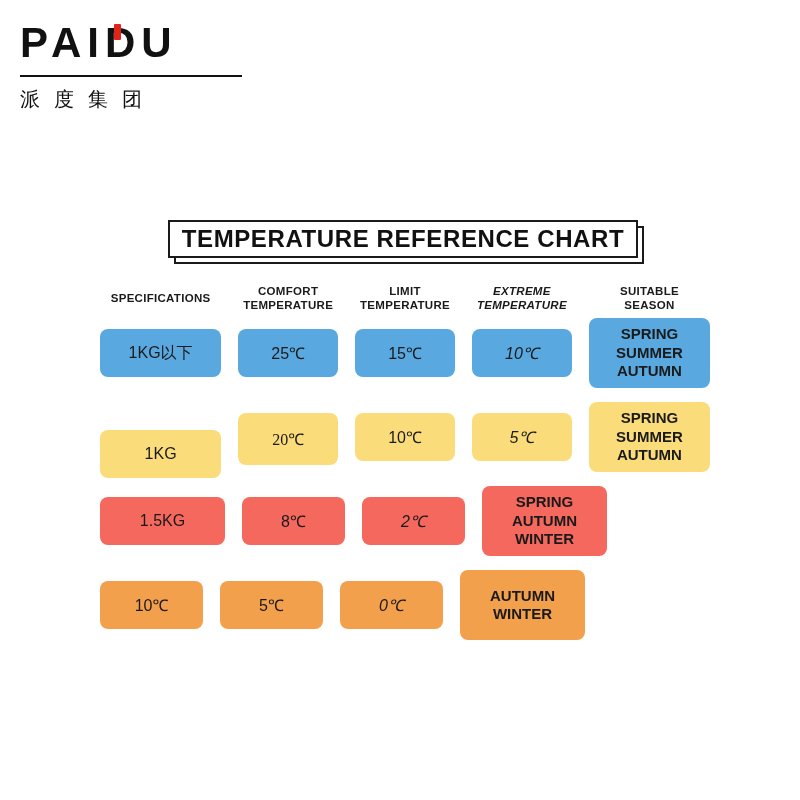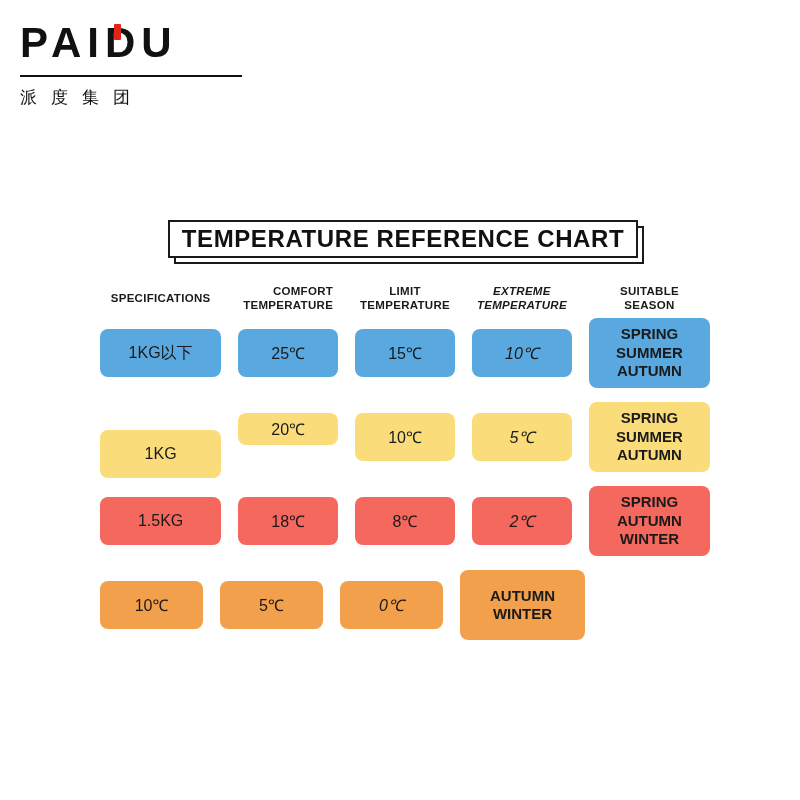--- a/index.html
+++ b/index.html
@@ -42,21 +42,21 @@
     border-radius: 1px;
   }
   #logo-rule {
     margin-top: 11px;
     width: 222px;
     height: 2px;
     background: #111111;
   }
   #logo-sub {
     margin-top: 9px;
-    font-size: 17px;
+    font-size: 20px;
     letter-spacing: 14px;
     color: #111111;
     font-family: "DejaVu Sans", sans-serif;
   }
 
   
   #title-wrap {
     position: absolute;
     left: 168px;
     top: 220px;
@@ -165,51 +165,50 @@
 <div id="title-wrap">
   <div id="title-shadow"></div>
   <div id="title-box">
     <div id="title-text">TEMPERATURE REFERENCE CHART</div>
   </div>
 </div>
 
 <div id="table">
   <div class="row" id="header-row">
       <div class="cell head-cell c0" style="height: 40px; white-space: pre-line;">SPECIFICATIONS</div>
-      <div class="cell head-cell c1" style="height: 40px; white-space: pre-line; text-align: right;">COMFORT
+      <div class="cell head-cell c1" style="height: 40px; white-space: pre-line;">COMFORT
 TEMPERATURE</div>
       <div class="cell head-cell c2" style="height: 40px; white-space: pre-line;">LIMIT
 TEMPERATURE</div>
       <div class="cell head-cell c3" style="height: 40px; white-space: pre-line;">EXTREME
 TEMPERATURE</div>
       <div class="cell head-cell c4" style="height: 40px; white-space: pre-line;">SUITABLE
 SEASON</div>
     </div>
   <div id="table-body">
       <div class="row data-row" style="height: 70px;">
         <div class="cell data-cell c0" style="background: rgb(89, 169, 224); height: 48px; margin-top: 11px;">1KG以下</div>
         <div class="cell data-cell c1" style="background: rgb(89, 169, 224); height: 48px; margin-top: 11px;">25℃</div>
         <div class="cell data-cell c2" style="background: rgb(89, 169, 224); height: 48px; margin-top: 11px;">15℃</div>
         <div class="cell data-cell c3" style="background: rgb(89, 169, 224); height: 48px; margin-top: 11px;">10℃</div>
         <div class="cell data-cell c4 season-cell" style="background: rgb(89, 169, 224); height: 70px; margin-top: 0px;">SPRING
 SUMMER
 AUTUMN</div>
       </div>
       <div class="row data-row" style="height: 70px;">
         <div class="cell data-cell c0" style="background: rgb(251, 220, 122); height: 48px; margin-top: 28px;">1KG</div>
-        <div class="cell data-cell c1" style="background: rgb(251, 220, 122); height: 32px; margin-top: 11px;">20℃</div>
+        <div class="cell data-cell c1" style="background: rgb(251, 220, 122); height: 52px; margin-top: 11px; font-family: Liberation Serif, serif;">20℃</div>
         <div class="cell data-cell c2" style="background: rgb(251, 220, 122); height: 48px; margin-top: 11px;">10℃</div>
         <div class="cell data-cell c3" style="background: rgb(251, 220, 122); height: 48px; margin-top: 11px;">5℃</div>
         <div class="cell data-cell c4 season-cell" style="background: rgb(251, 220, 122); height: 70px; margin-top: 0px;">SPRING
 SUMMER
 AUTUMN</div>
       </div>
       <div class="row data-row" style="height: 70px;">
         <div class="cell data-cell c0" style="background: rgb(244, 104, 93); height: 48px; margin-top: 11px;">1.5KG</div>
-        <div class="cell data-cell c1" style="background: rgb(244, 104, 93); height: 48px; margin-top: 11px;">18℃</div>
         <div class="cell data-cell c2" style="background: rgb(244, 104, 93); height: 48px; margin-top: 11px;">8℃</div>
         <div class="cell data-cell c3" style="background: rgb(244, 104, 93); height: 48px; margin-top: 11px;">2℃</div>
         <div class="cell data-cell c4 season-cell" style="background: rgb(244, 104, 93); height: 70px; margin-top: 0px;">SPRING
 AUTUMN
 WINTER</div>
       </div>
       <div class="row data-row" style="height: 70px;">
         <div class="cell data-cell c1" style="background: rgb(243, 160, 77); height: 48px; margin-top: 11px;">10℃</div>
         <div class="cell data-cell c2" style="background: rgb(243, 160, 77); height: 48px; margin-top: 11px;">5℃</div>
         <div class="cell data-cell c3" style="background: rgb(243, 160, 77); height: 48px; margin-top: 11px;">0℃</div>

